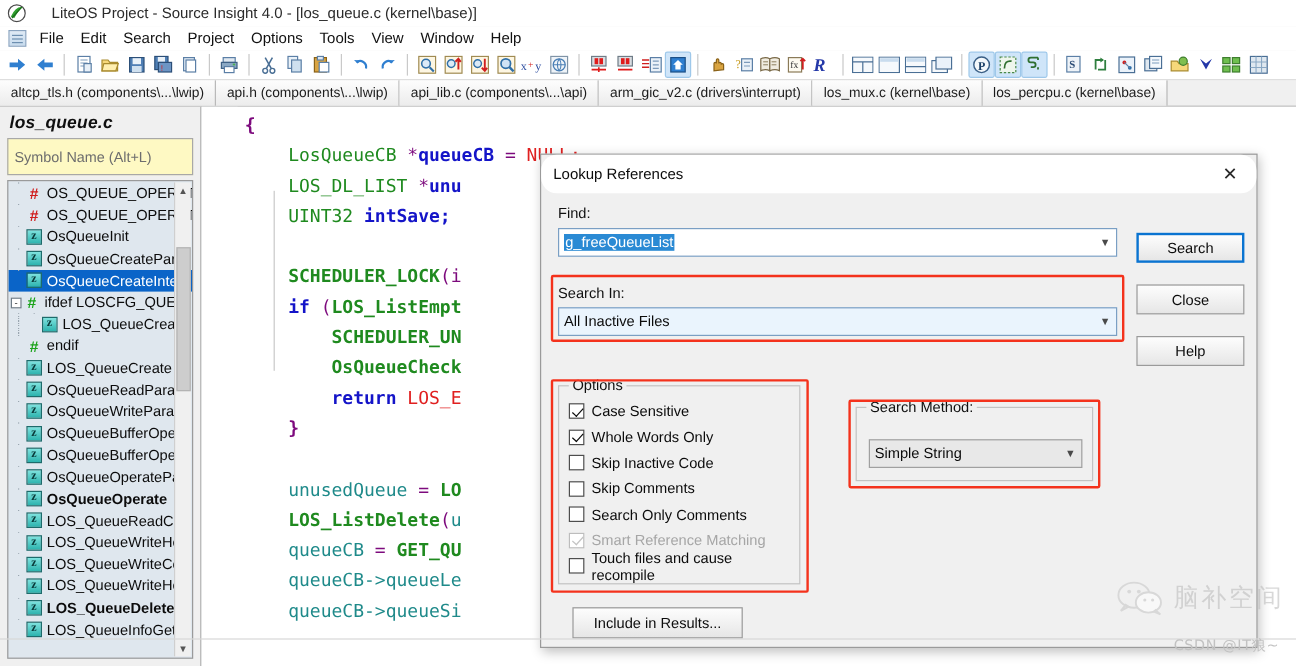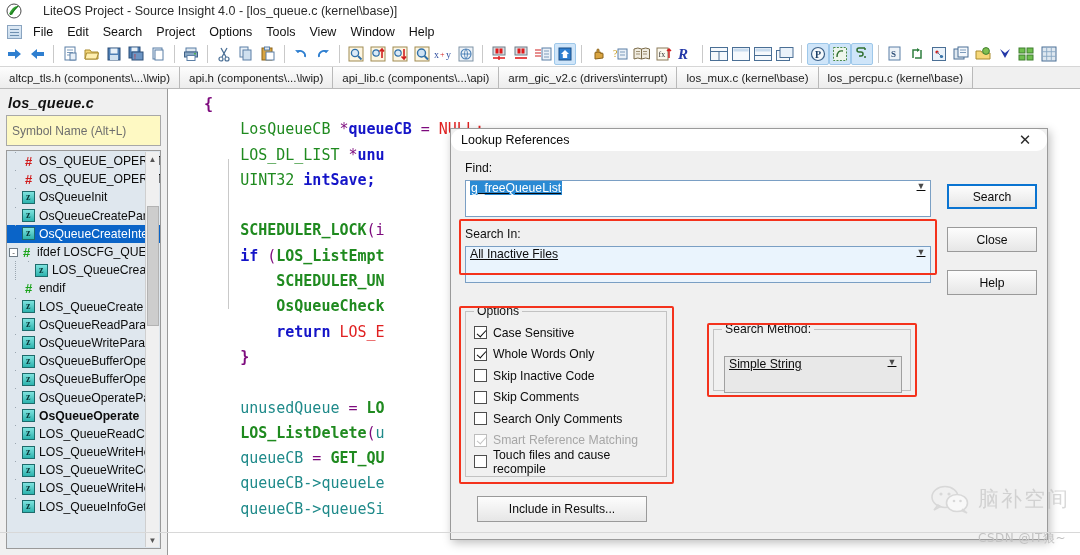--- a/index.html
+++ b/index.html
@@ -174,34 +174,34 @@
     position:absolute; width:1px; background:#c9c9c9;
   }
 
   
   .dialog {
     position:absolute; left:450px; top:128px; width:598px; height:412px;
     background:#f0f0f0; border:1px solid #9a9a9a;
     box-shadow:2px 3px 9px rgba(0,0,0,0.25);
   }
   .dlg-title {
-    height:22px; background:#ffffff; display:flex; align-items:center;
+    height:32px; background:#ffffff; display:flex; align-items:center;
     padding:0 0 0 10px; font-size:12.5px; color:#0b0b0b;border-radius:13px;
   }
   .dlg-title .spacer{ flex:1; }
   .dlg-close{
     width:44px;height:30px;display:flex;align-items:center;justify-content:center;
     font-size:15px; color:#2a2a2a;
   }
   .dlg-body{ position:relative; height:382px; }
 
   .lbl { font-size:12.2px; color:#101010; }
   .combo{
-    height:37px; border:1px solid #7a9fc4; background:#ffffff;
-    display:flex; padding:0 0 0 4px; font-size:12.2px; color:#0b0b0b;text-decoration:underline;
+    height:24px; border:1px solid #7a9fc4; background:#ffffff;
+    display:flex; align-items:center; padding:0 0 0 4px; font-size:12.2px; color:#0b0b0b;
   }
   .combo .val{ flex:1; white-space:nowrap; }
   .combo .arrow{
     width:18px; text-align:center; font-size:9px; color:#4a4a4a;
   }
   .combo.lightblue{ background:#eaf4fd; }
   .sel-text{ background:#2a8ad4; color:#ffffff; padding:0 1px; }
 
   .btn{
     border:1px solid #9a9a9a; background:linear-gradient(#fdfdfd,#e6e6e6);
@@ -689,20 +689,25 @@
             <div class="tree-row">
               <span class="tree-indent dotted tree-dash"></span>
               <span class="ico-fn"></span>
               <span>LOS_QueueWriteCo</span>
             </div>
             <div class="tree-row">
               <span class="tree-indent dotted tree-dash"></span>
               <span class="ico-fn"></span>
               <span>LOS_QueueWriteHe</span>
             </div>
+            <div class="tree-row bold">
+              <span class="tree-indent dotted tree-dash"></span>
+              <span class="ico-fn"></span>
+              <span>LOS_QueueDelete</span>
+            </div>
             <div class="tree-row">
               <span class="tree-indent dotted tree-dash"></span>
               <span class="ico-fn"></span>
               <span>LOS_QueueInfoGet</span>
             </div>
           </div>
         <div class="sb-vscroll">
           <div class="sb-arrow">▲</div>
           <div class="sb-thumb" style="height:120px;margin-top:40px;"></div>
           <div style="flex:1"></div>
@@ -789,21 +794,21 @@
 
       <div class="groupbox" style="left:262px;top:178px;width:198px;height:62px;">
         <span class="group-label">Search Method:</span>
         <div class="combo" style="position:absolute;left:10px;top:26px;width:178px;background:#e8e8e8;border-color:#a0a0a0;">
           <span class="val">Simple String</span>
           <span class="arrow">▼</span>
         </div>
       </div>
       <div class="redbox" style="left:256px;top:172px;width:210px;height:74px;"></div>
 
-      <div class="btn" style="position:absolute;left:26px;top:345px;width:170px;height:26px;">Include in Results...</div>
+      <div class="btn" style="position:absolute;left:26px;top:345px;width:142px;height:26px;">Include in Results...</div>
 
     </div>
   </div>
 
   <div class="watermark">
     <span>
       <svg width="40" height="30" viewBox="0 0 40 30">
         <ellipse cx="15" cy="12" rx="13" ry="10.5" fill="none" stroke="#c5c5c5" stroke-width="1.6"></ellipse>
         <path d="M8 20 L4 25 L10.5 21.5 Z" fill="none" stroke="#c5c5c5" stroke-width="1.6"></path>
         <circle cx="11" cy="9" r="1.6" fill="#c5c5c5"></circle>

